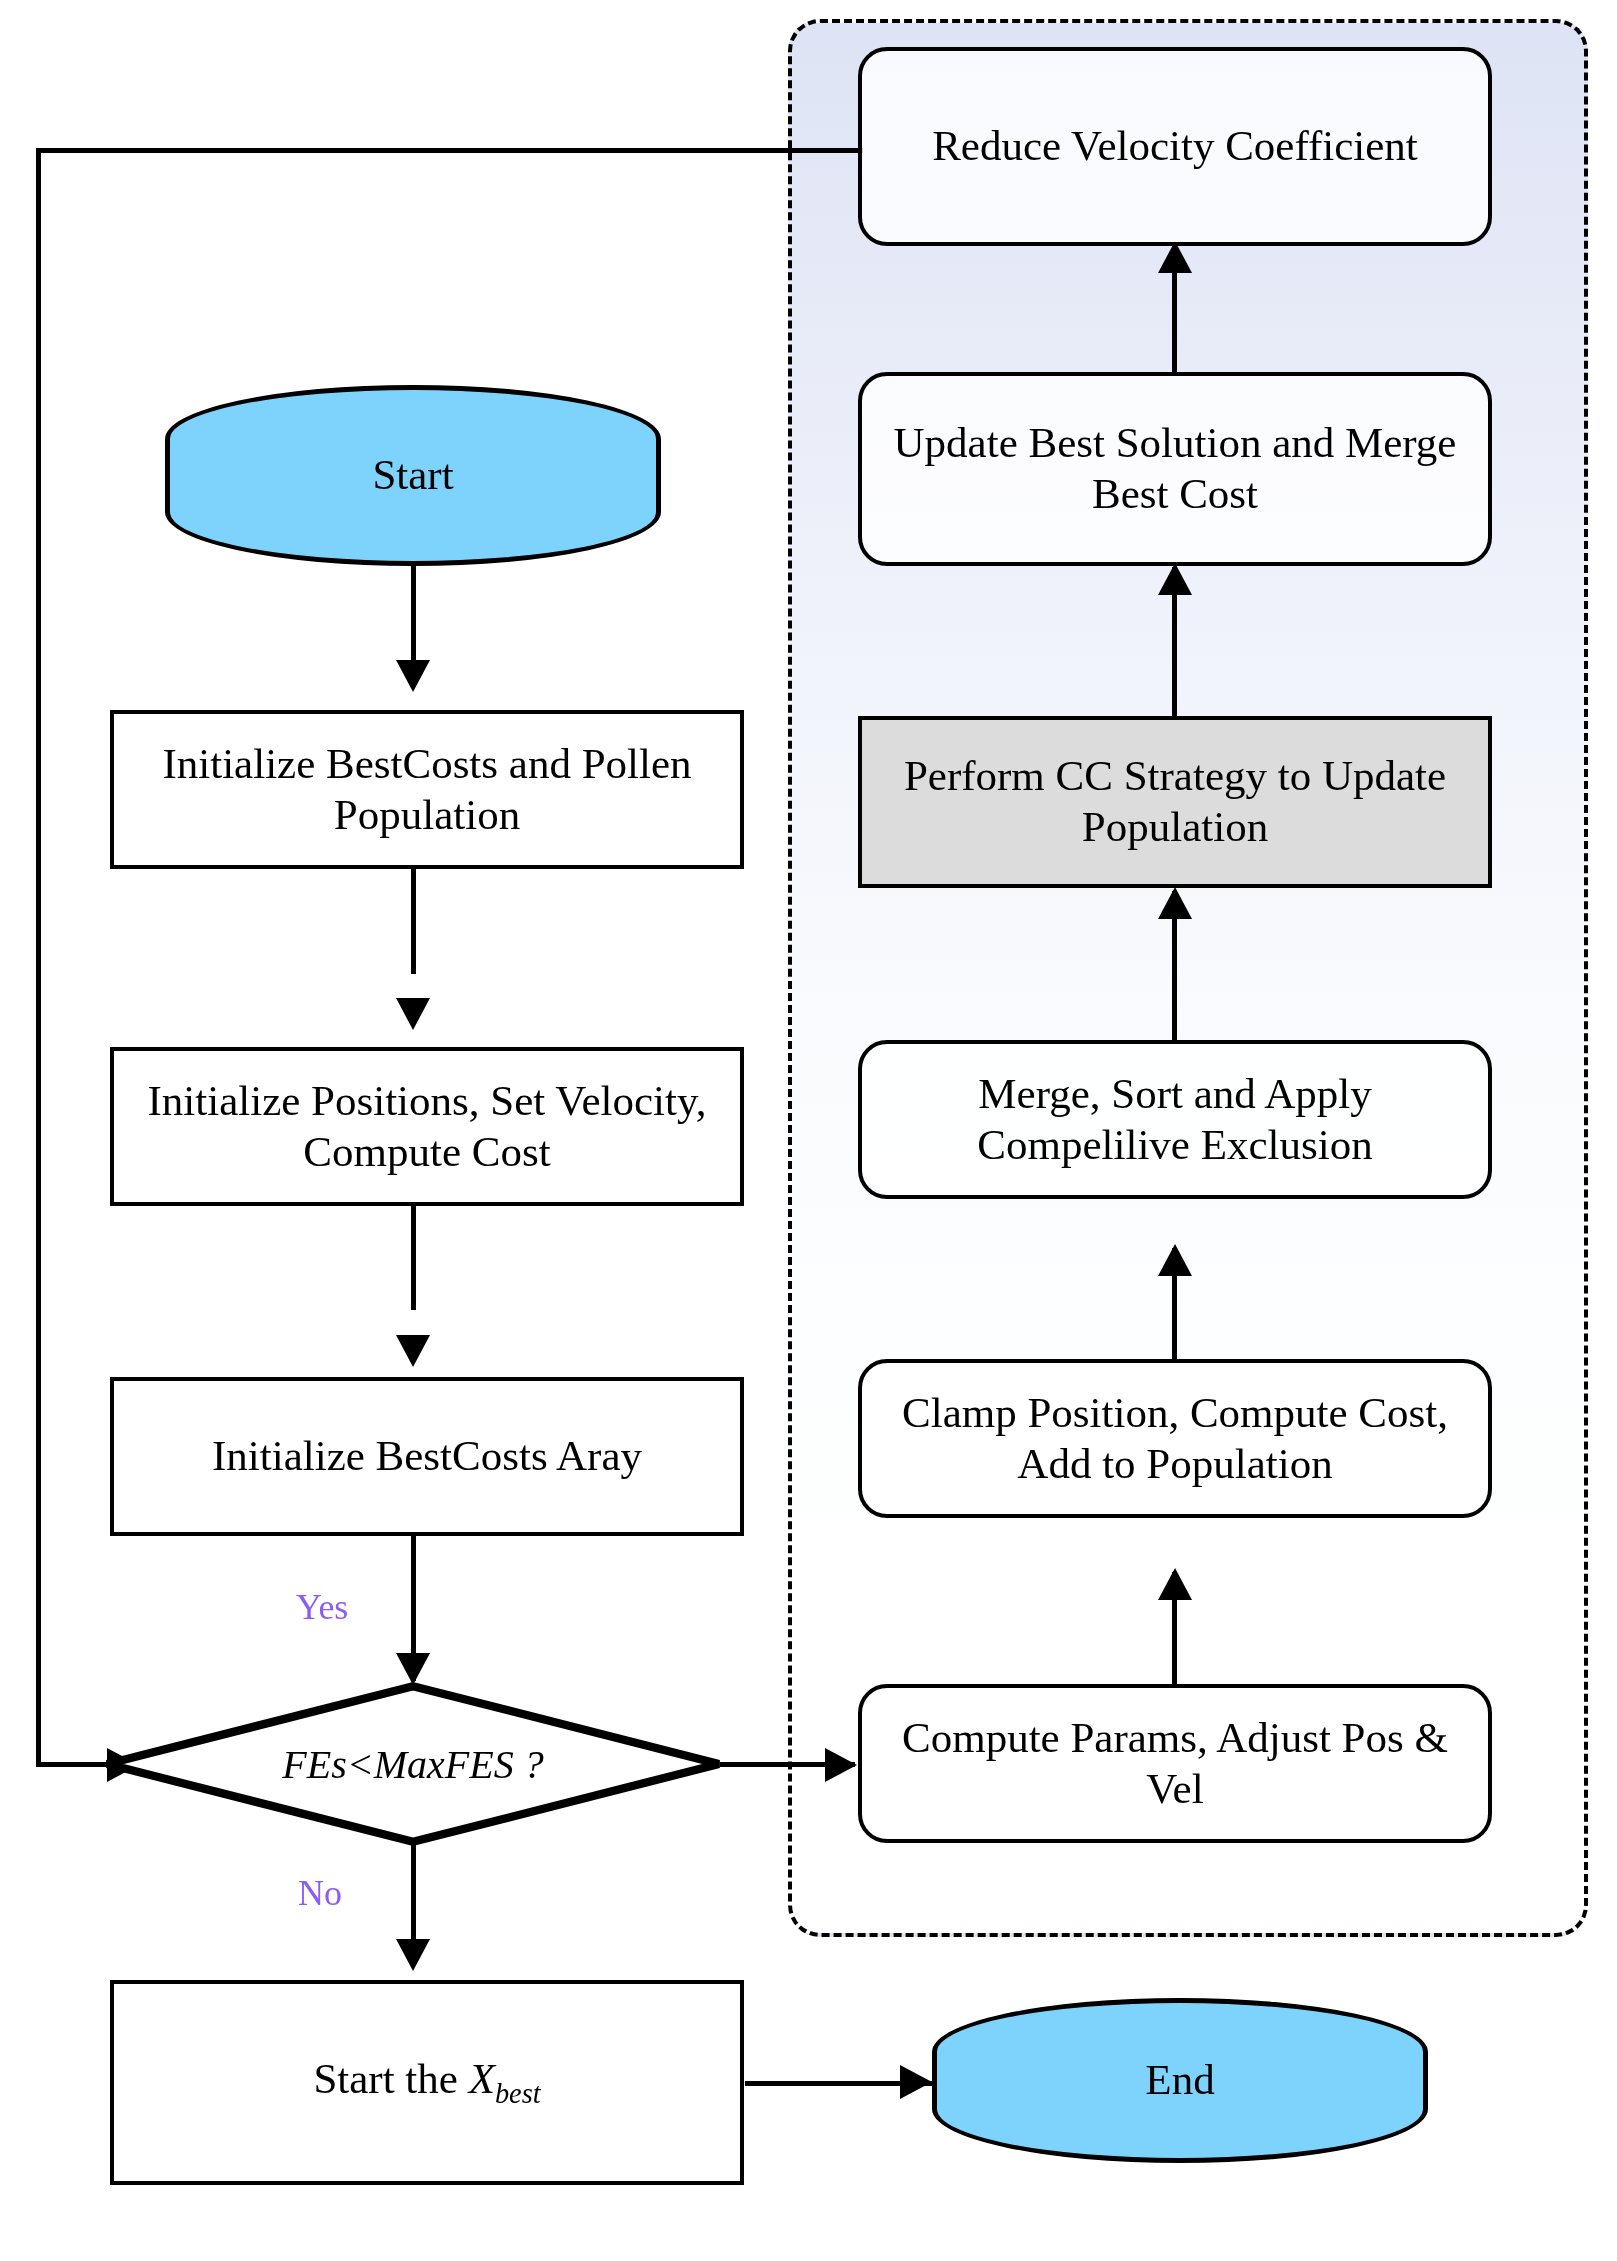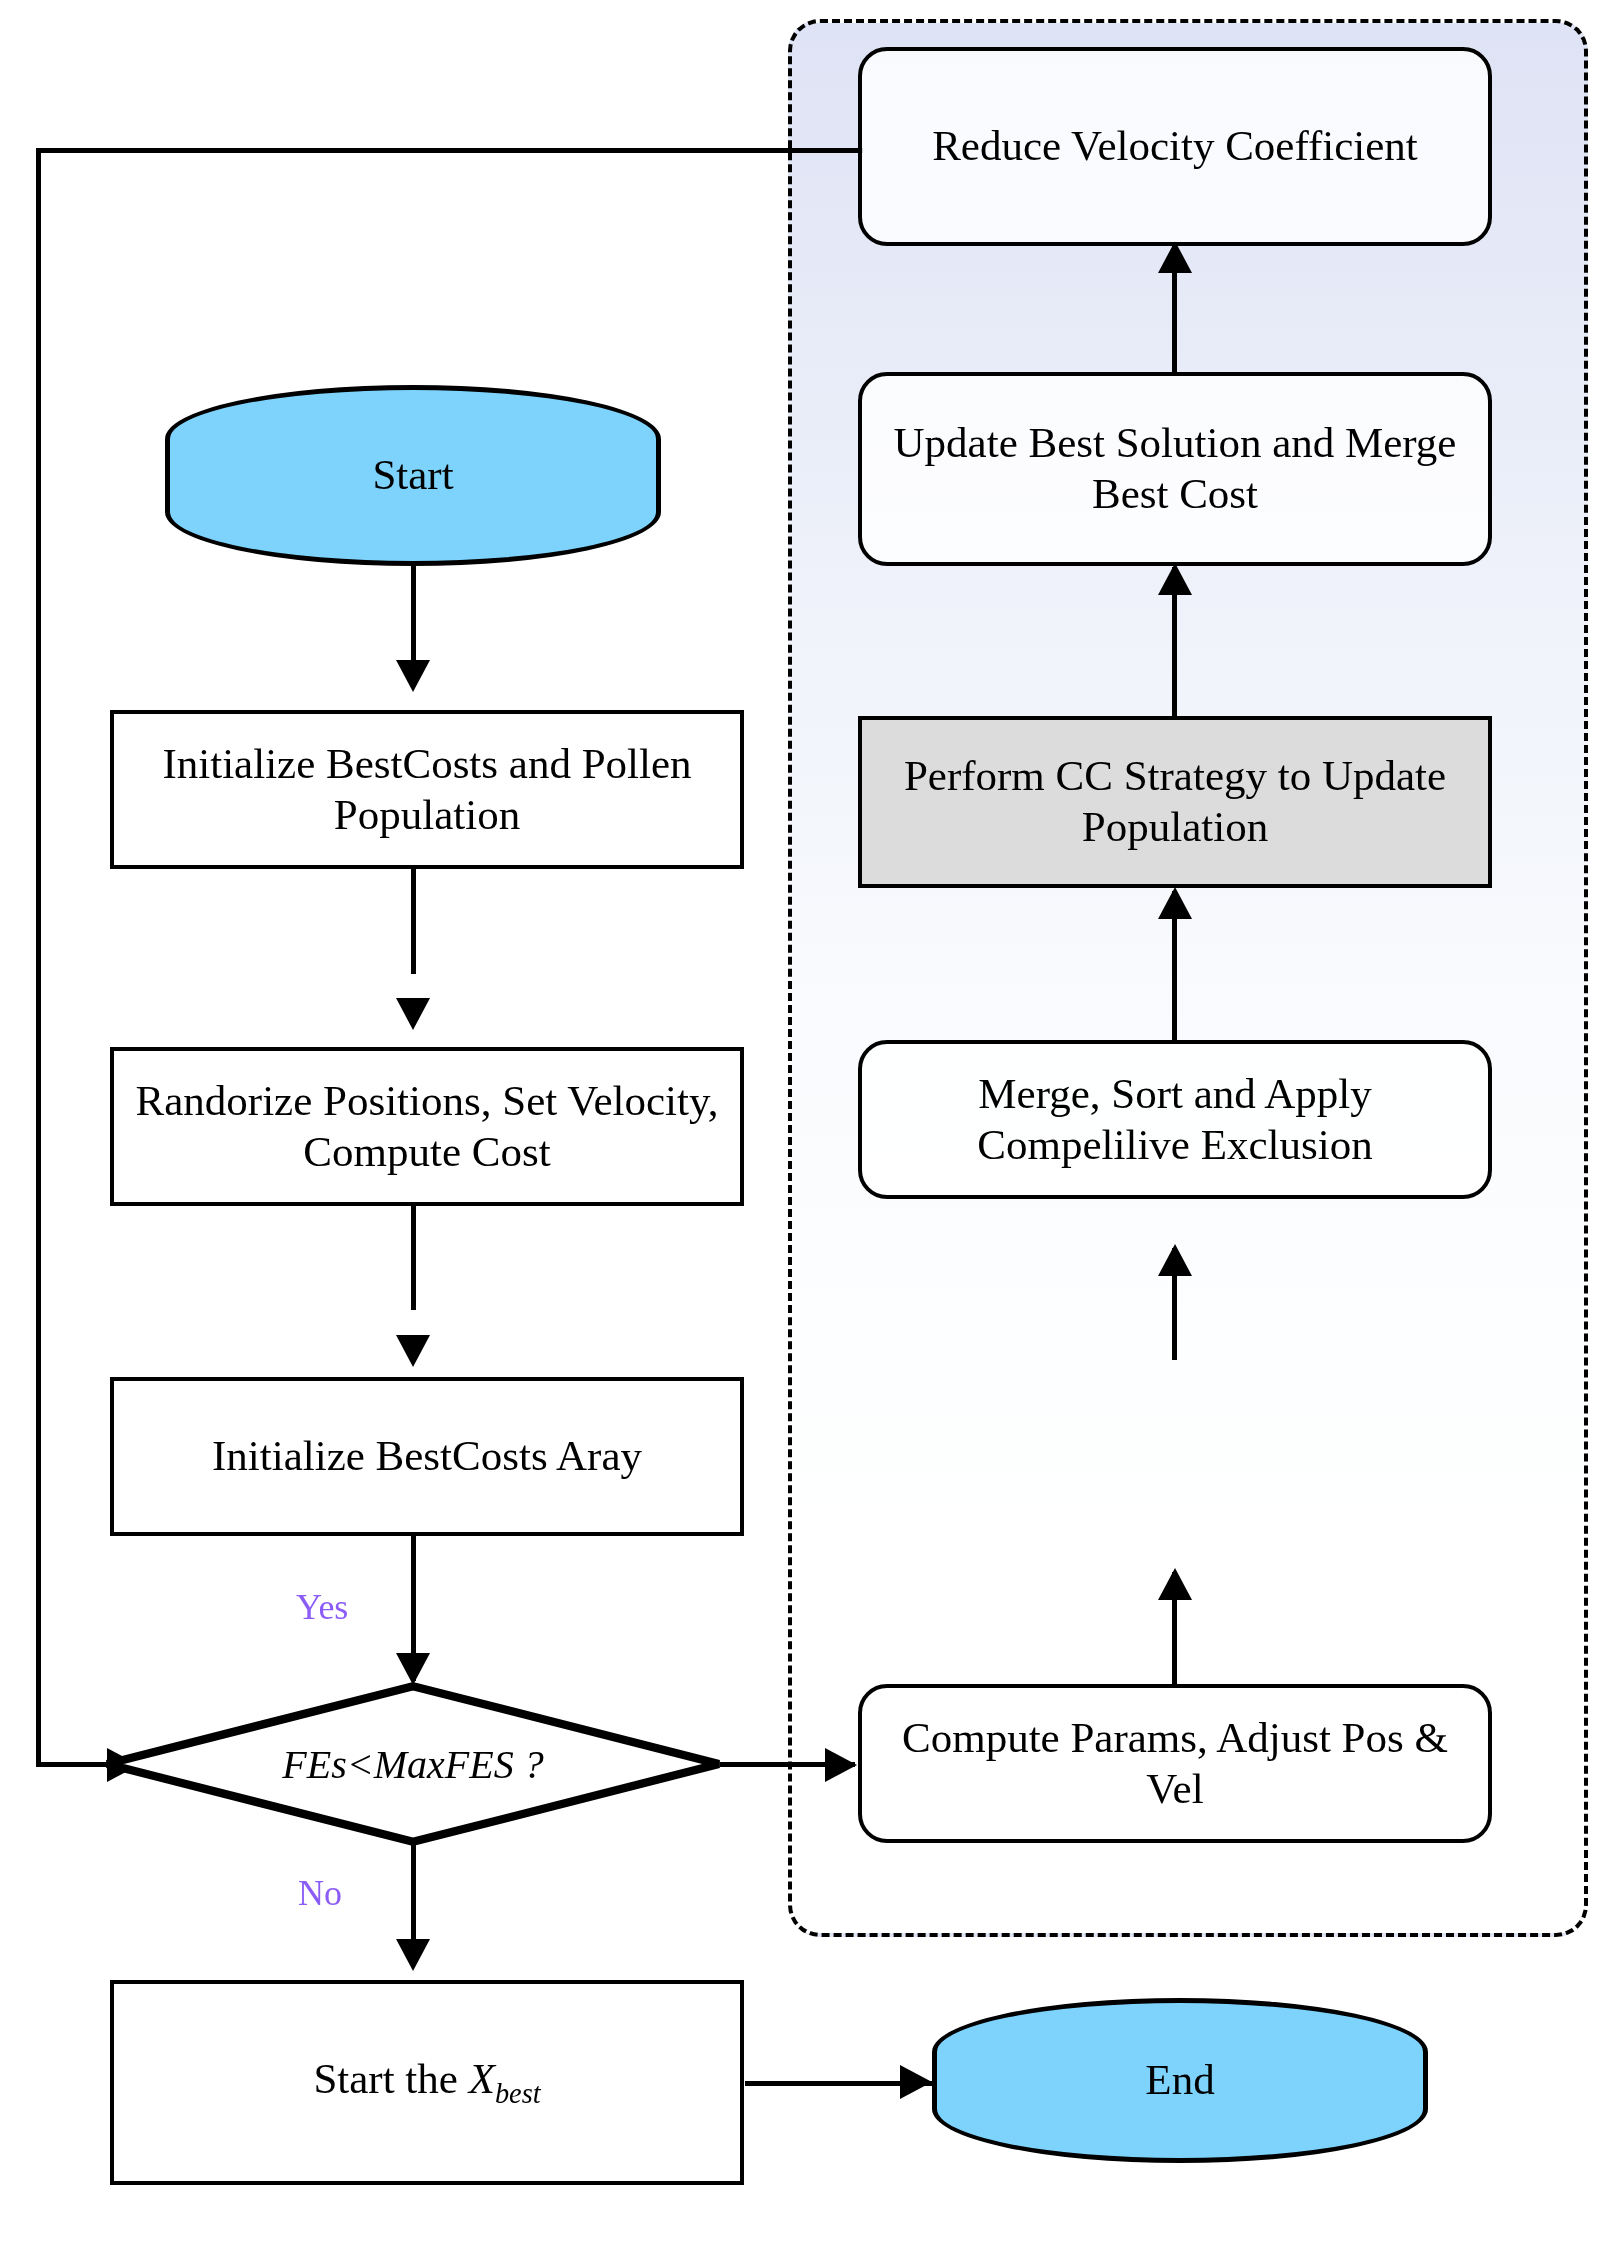--- a/index.html
+++ b/index.html
@@ -157,21 +157,21 @@
   <div class="arrow-down" style="left:396px; top:660px;"></div>
 
   <div class="node box" style="left:110px; top:710px; width:634px; height:159px;">
     <span>Initialize BestCosts and Pollen Population</span>
   </div>
 
   <div class="line vline" style="left:411px; top:869px; height:105px;"></div>
   <div class="arrow-down" style="left:396px; top:998px;"></div>
 
   <div class="node box" style="left:110px; top:1047px; width:634px; height:159px;">
-    <span>Randorize Positions, Set Velocity, Compute Cost</span>
+    <span>Initialize Positions, Set Velocity, Compute Cost</span>
   </div>
 
   <div class="line vline" style="left:411px; top:1205px; height:105px;"></div>
   <div class="arrow-down" style="left:396px; top:1335px;"></div>
 
   <div class="node box" style="left:110px; top:1377px; width:634px; height:159px;">
     <span>Initialize BestCosts Aray</span>
   </div>
 
   <div class="line vline" style="left:411px; top:1536px; height:145px;"></div>
@@ -205,20 +205,23 @@
   <div class="line hline" style="left:720px; top:1762px; width:135px;"></div>
   <div class="arrow-right" style="left:825px; top:1748px;"></div>
 
   <div class="node box translucent" style="left:858px; top:1684px; width:634px; height:159px;">
     <span>Compute Params, Adjust Pos &amp; Vel</span>
   </div>
 
   <div class="line vline" style="left:1172px; top:1572px; height:112px;"></div>
   <div class="arrow-up" style="left:1158px; top:1568px;"></div>
 
+  <div class="node box translucent" style="left:858px; top:1359px; width:634px; height:159px;">
+    <span>Clamp Position, Compute Cost, Add to Population</span>
+  </div>
 
   <div class="line vline" style="left:1172px; top:1248px; height:112px;"></div>
   <div class="arrow-up" style="left:1158px; top:1244px;"></div>
 
   <div class="node box translucent" style="left:858px; top:1040px; width:634px; height:159px;">
     <span>Merge, Sort and Apply Compelilive Exclusion</span>
   </div>
 
   <div class="line vline" style="left:1172px; top:891px; height:149px;"></div>
   <div class="arrow-up" style="left:1158px; top:887px;"></div>

